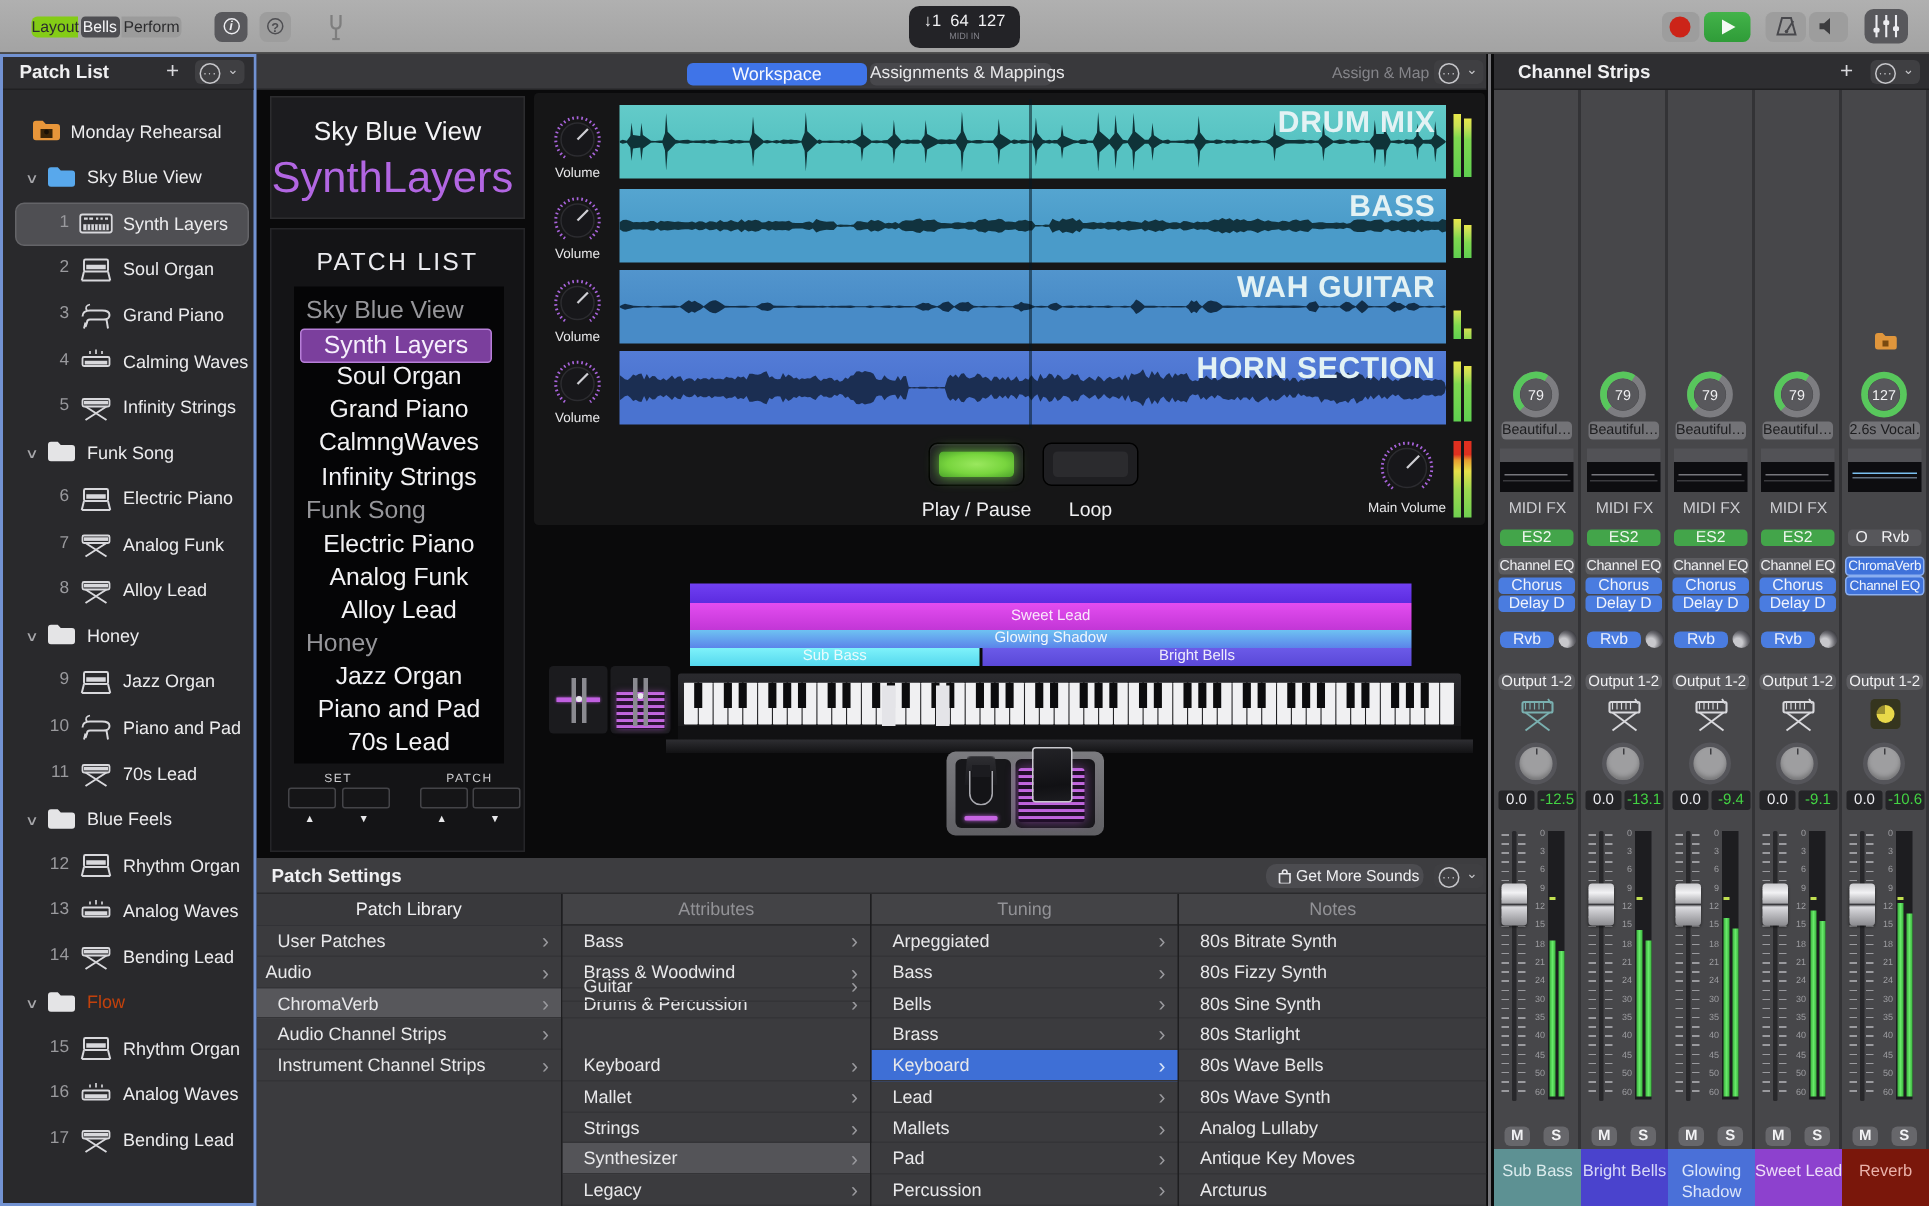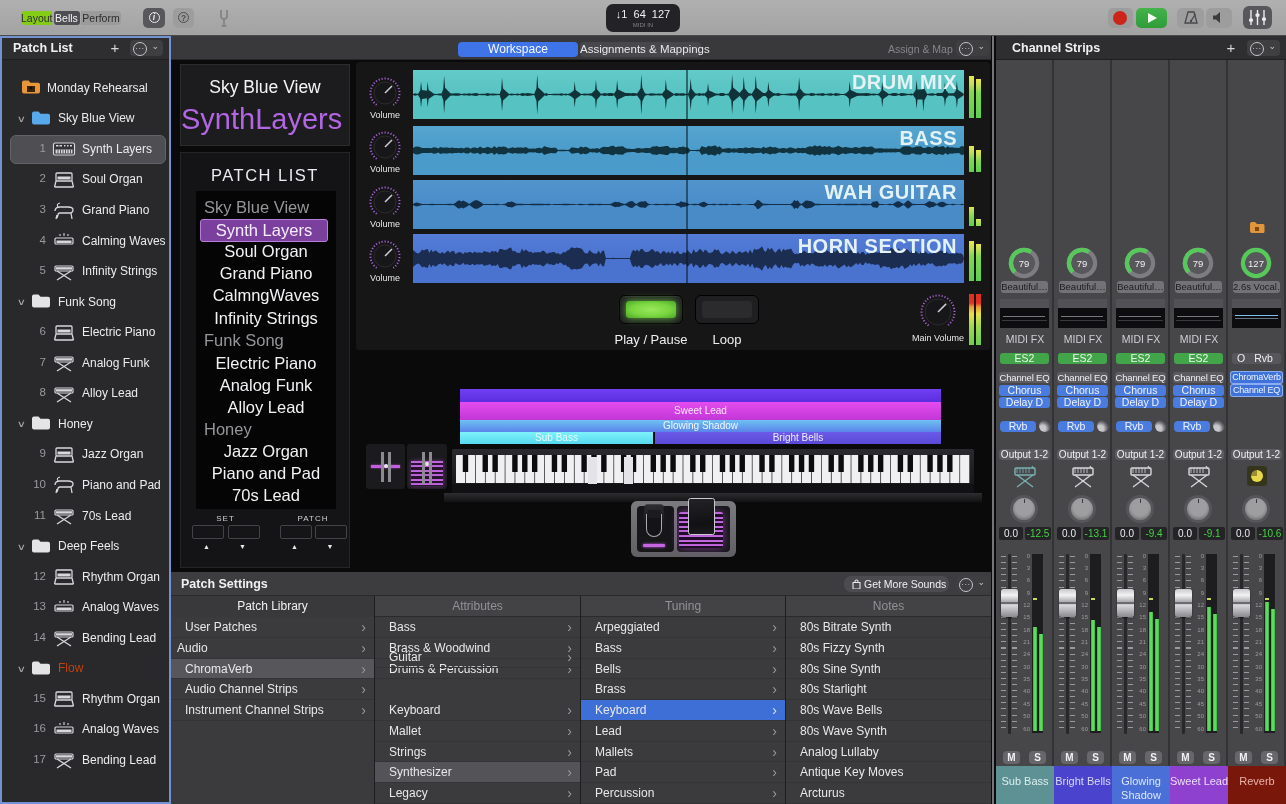--- a/index.html
+++ b/index.html
@@ -781,21 +781,21 @@
     <div style="position:absolute;left:52px;top:506.0000000000001px;"><svg width="24" height="20" viewBox="0 0 24 20">
         <rect x="3" y="4" width="18" height="5" rx="1" fill="none" stroke="#d8d8dc" stroke-width="1.2"></rect>
         <rect x="4" y="5.2" width="16" height="2.4" fill="#d8d8dc"></rect>
         <path d="M5 9 L19 18 M19 9 L5 18" stroke="#d8d8dc" stroke-width="1.3"></path>
       </svg></div>
     <div style="position:absolute;left:82px;top:508.5000000000001px;font-size:12px;color:#ececee;white-space:nowrap;">70s Lead</div>
     <div style="position:absolute;left:18px;top:541.5500000000001px;font-size:9px;color:#a8a8ac;transform:scaleX(1.4);">∨</div>
     <div style="position:absolute;left:31px;top:537.5500000000001px;"><svg width="20" height="16" viewBox="0 0 20 16">
         <path d="M1 3.5 Q1 1.5 3 1.5 h4.5 l2 2.2 H17 q2 0 2 2 V12.5 q0 2-2 2 H3 q-2 0-2-2 Z" fill="#e4e4e6"></path>
       </svg></div>
-    <div style="position:absolute;left:58px;top:539.0500000000001px;font-size:12px;color:#ececee;white-space:nowrap;">Deep Feels</div>
+    <div style="position:absolute;left:58px;top:539.0500000000001px;font-size:12px;color:#ececee;white-space:nowrap;">Blue Feels</div>
     <div style="position:absolute;left:24px;top:569.6px;width:22px;text-align:right;font-size:11.5px;color:#9a9a9e;">12</div>
     <div style="position:absolute;left:52px;top:567.1px;"><svg width="24" height="20" viewBox="0 0 24 20">
         <rect x="4" y="3" width="16" height="8" rx="1" fill="none" stroke="#d8d8dc" stroke-width="1.3"></rect>
         <rect x="5.5" y="6.5" width="13" height="3" fill="#d8d8dc"></rect>
         <path d="M4 11 L2.5 17 M20 11 L21.5 17 M2.5 17 h19" stroke="#d8d8dc" stroke-width="1.3" fill="none"></path>
       </svg></div>
     <div style="position:absolute;left:82px;top:569.6px;font-size:12px;color:#ececee;white-space:nowrap;">Rhythm Organ</div>
     <div style="position:absolute;left:24px;top:600.15px;width:22px;text-align:right;font-size:11.5px;color:#9a9a9e;">13</div>
     <div style="position:absolute;left:52px;top:597.65px;"><svg width="24" height="20" viewBox="0 0 24 20">
         <rect x="3" y="7" width="18" height="6" rx="1" fill="none" stroke="#d8d8dc" stroke-width="1.2"></rect>

